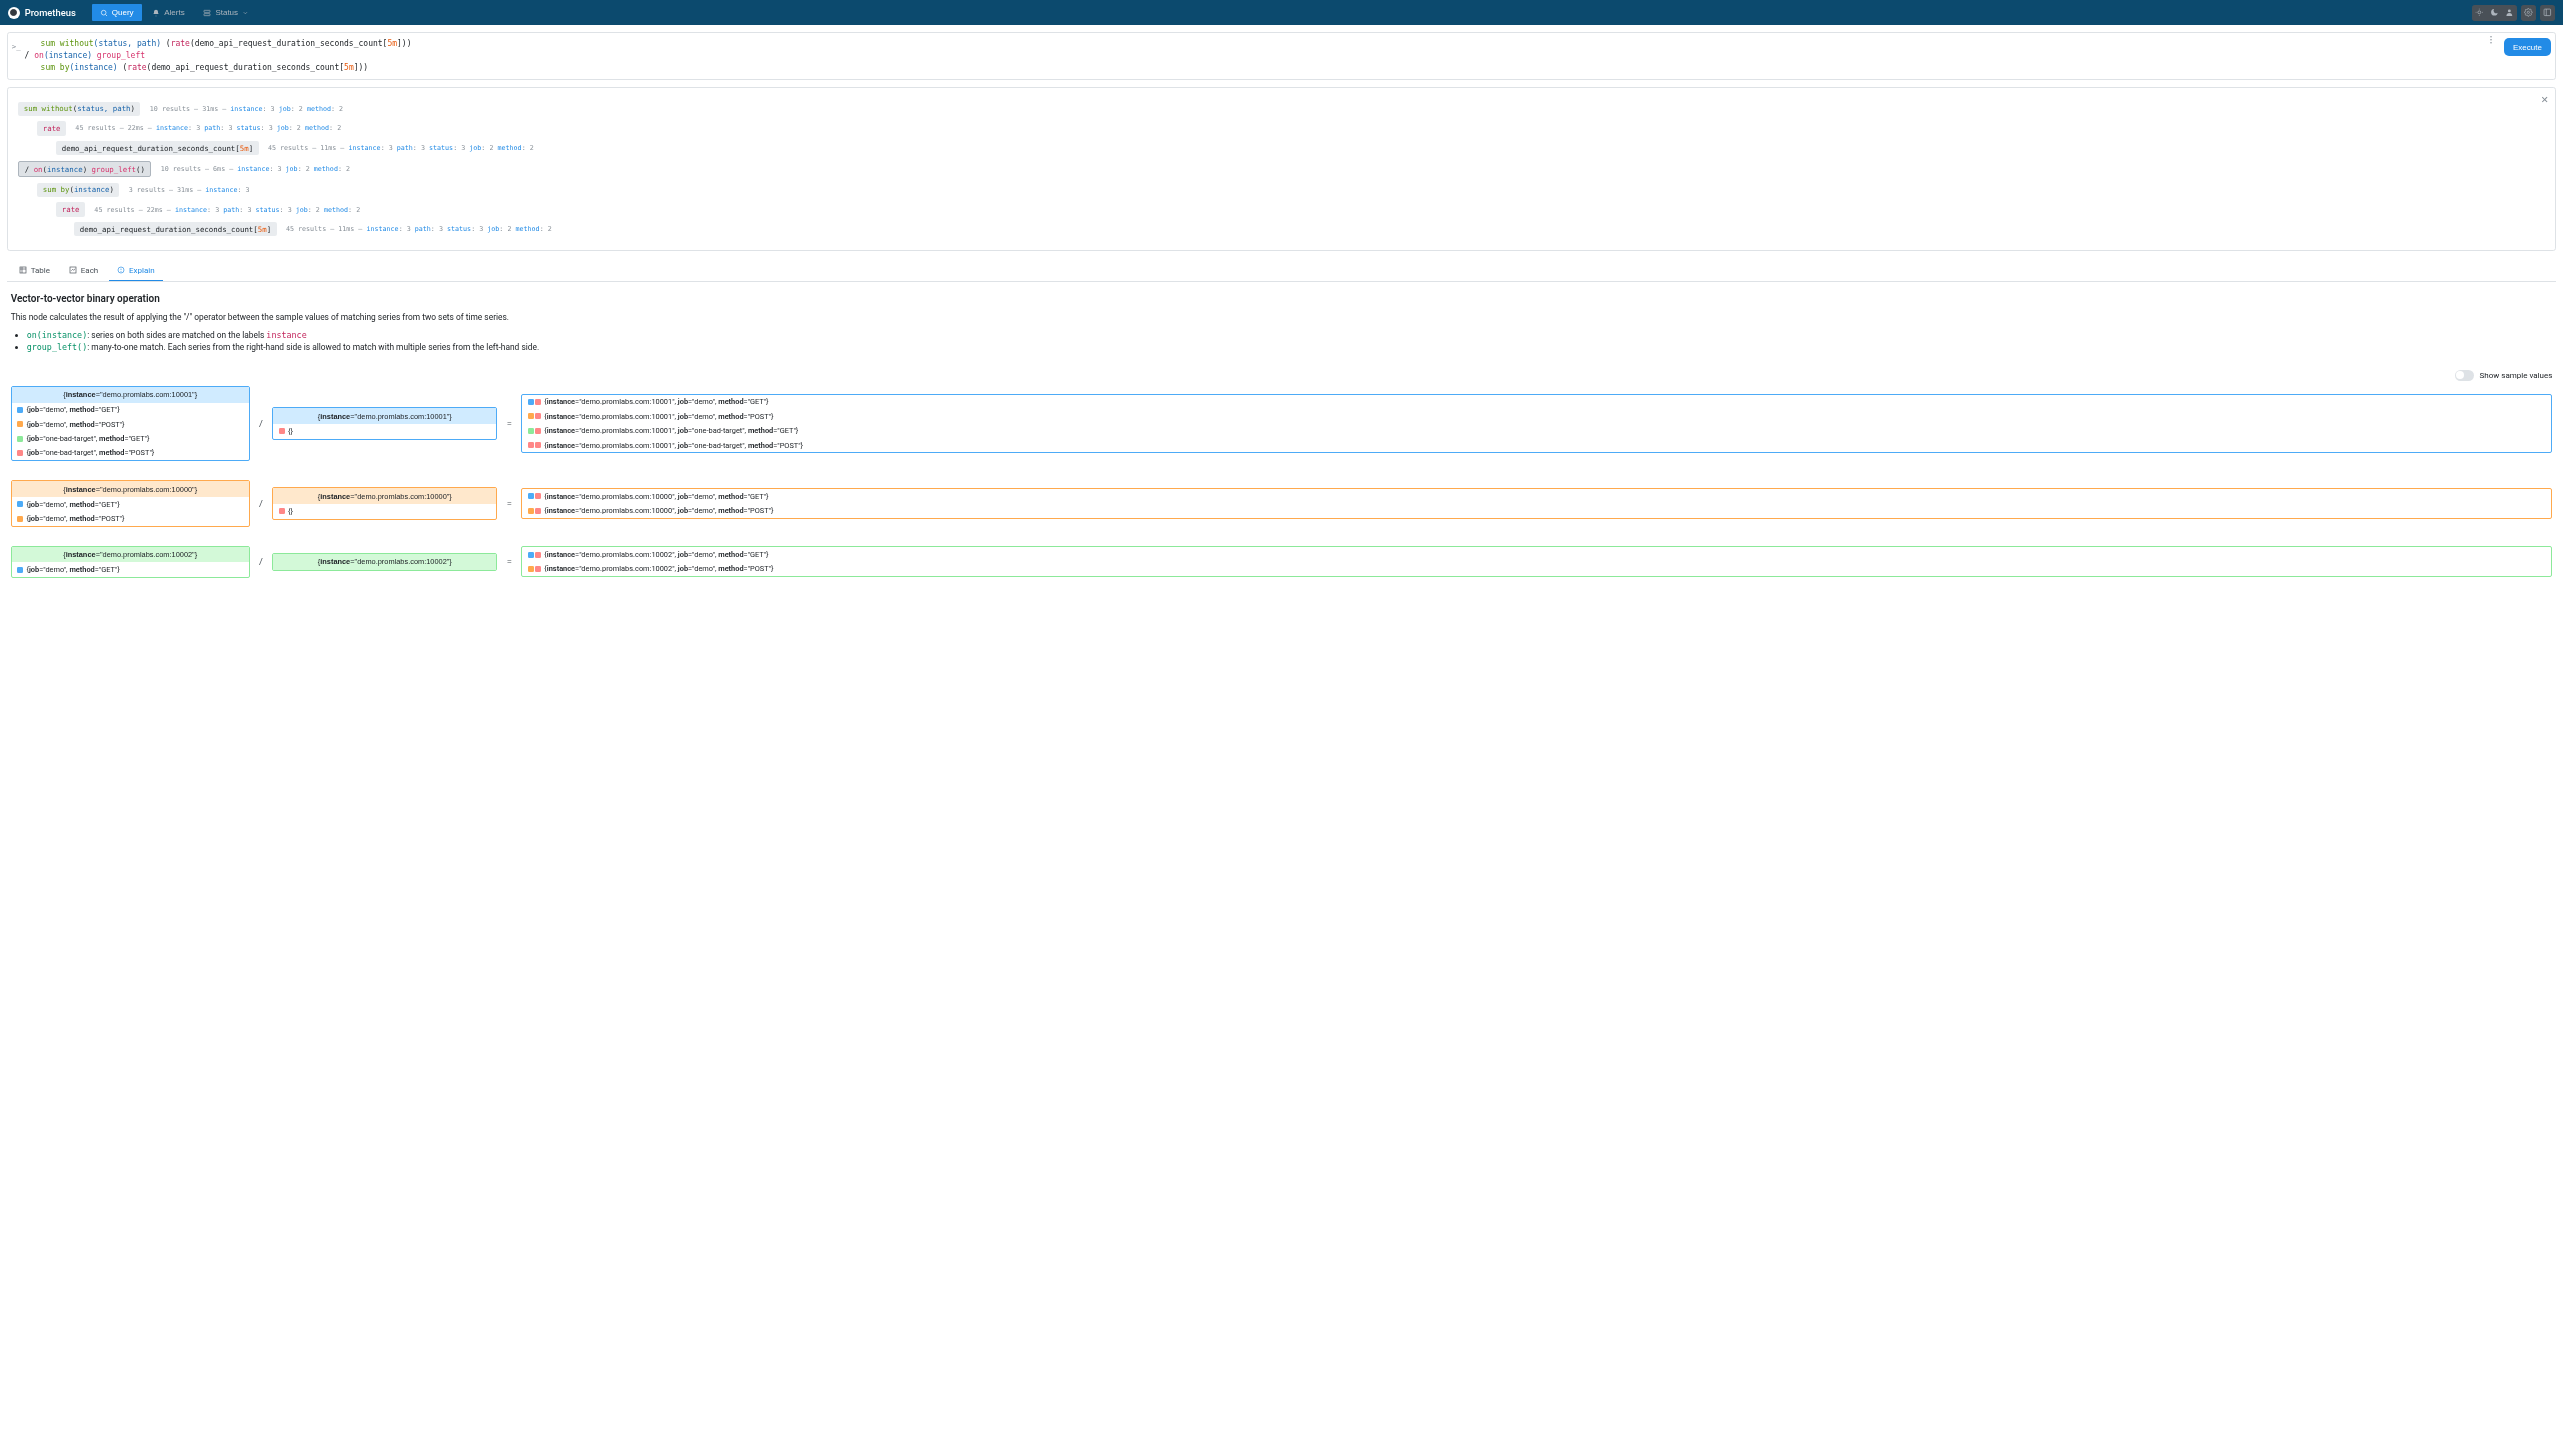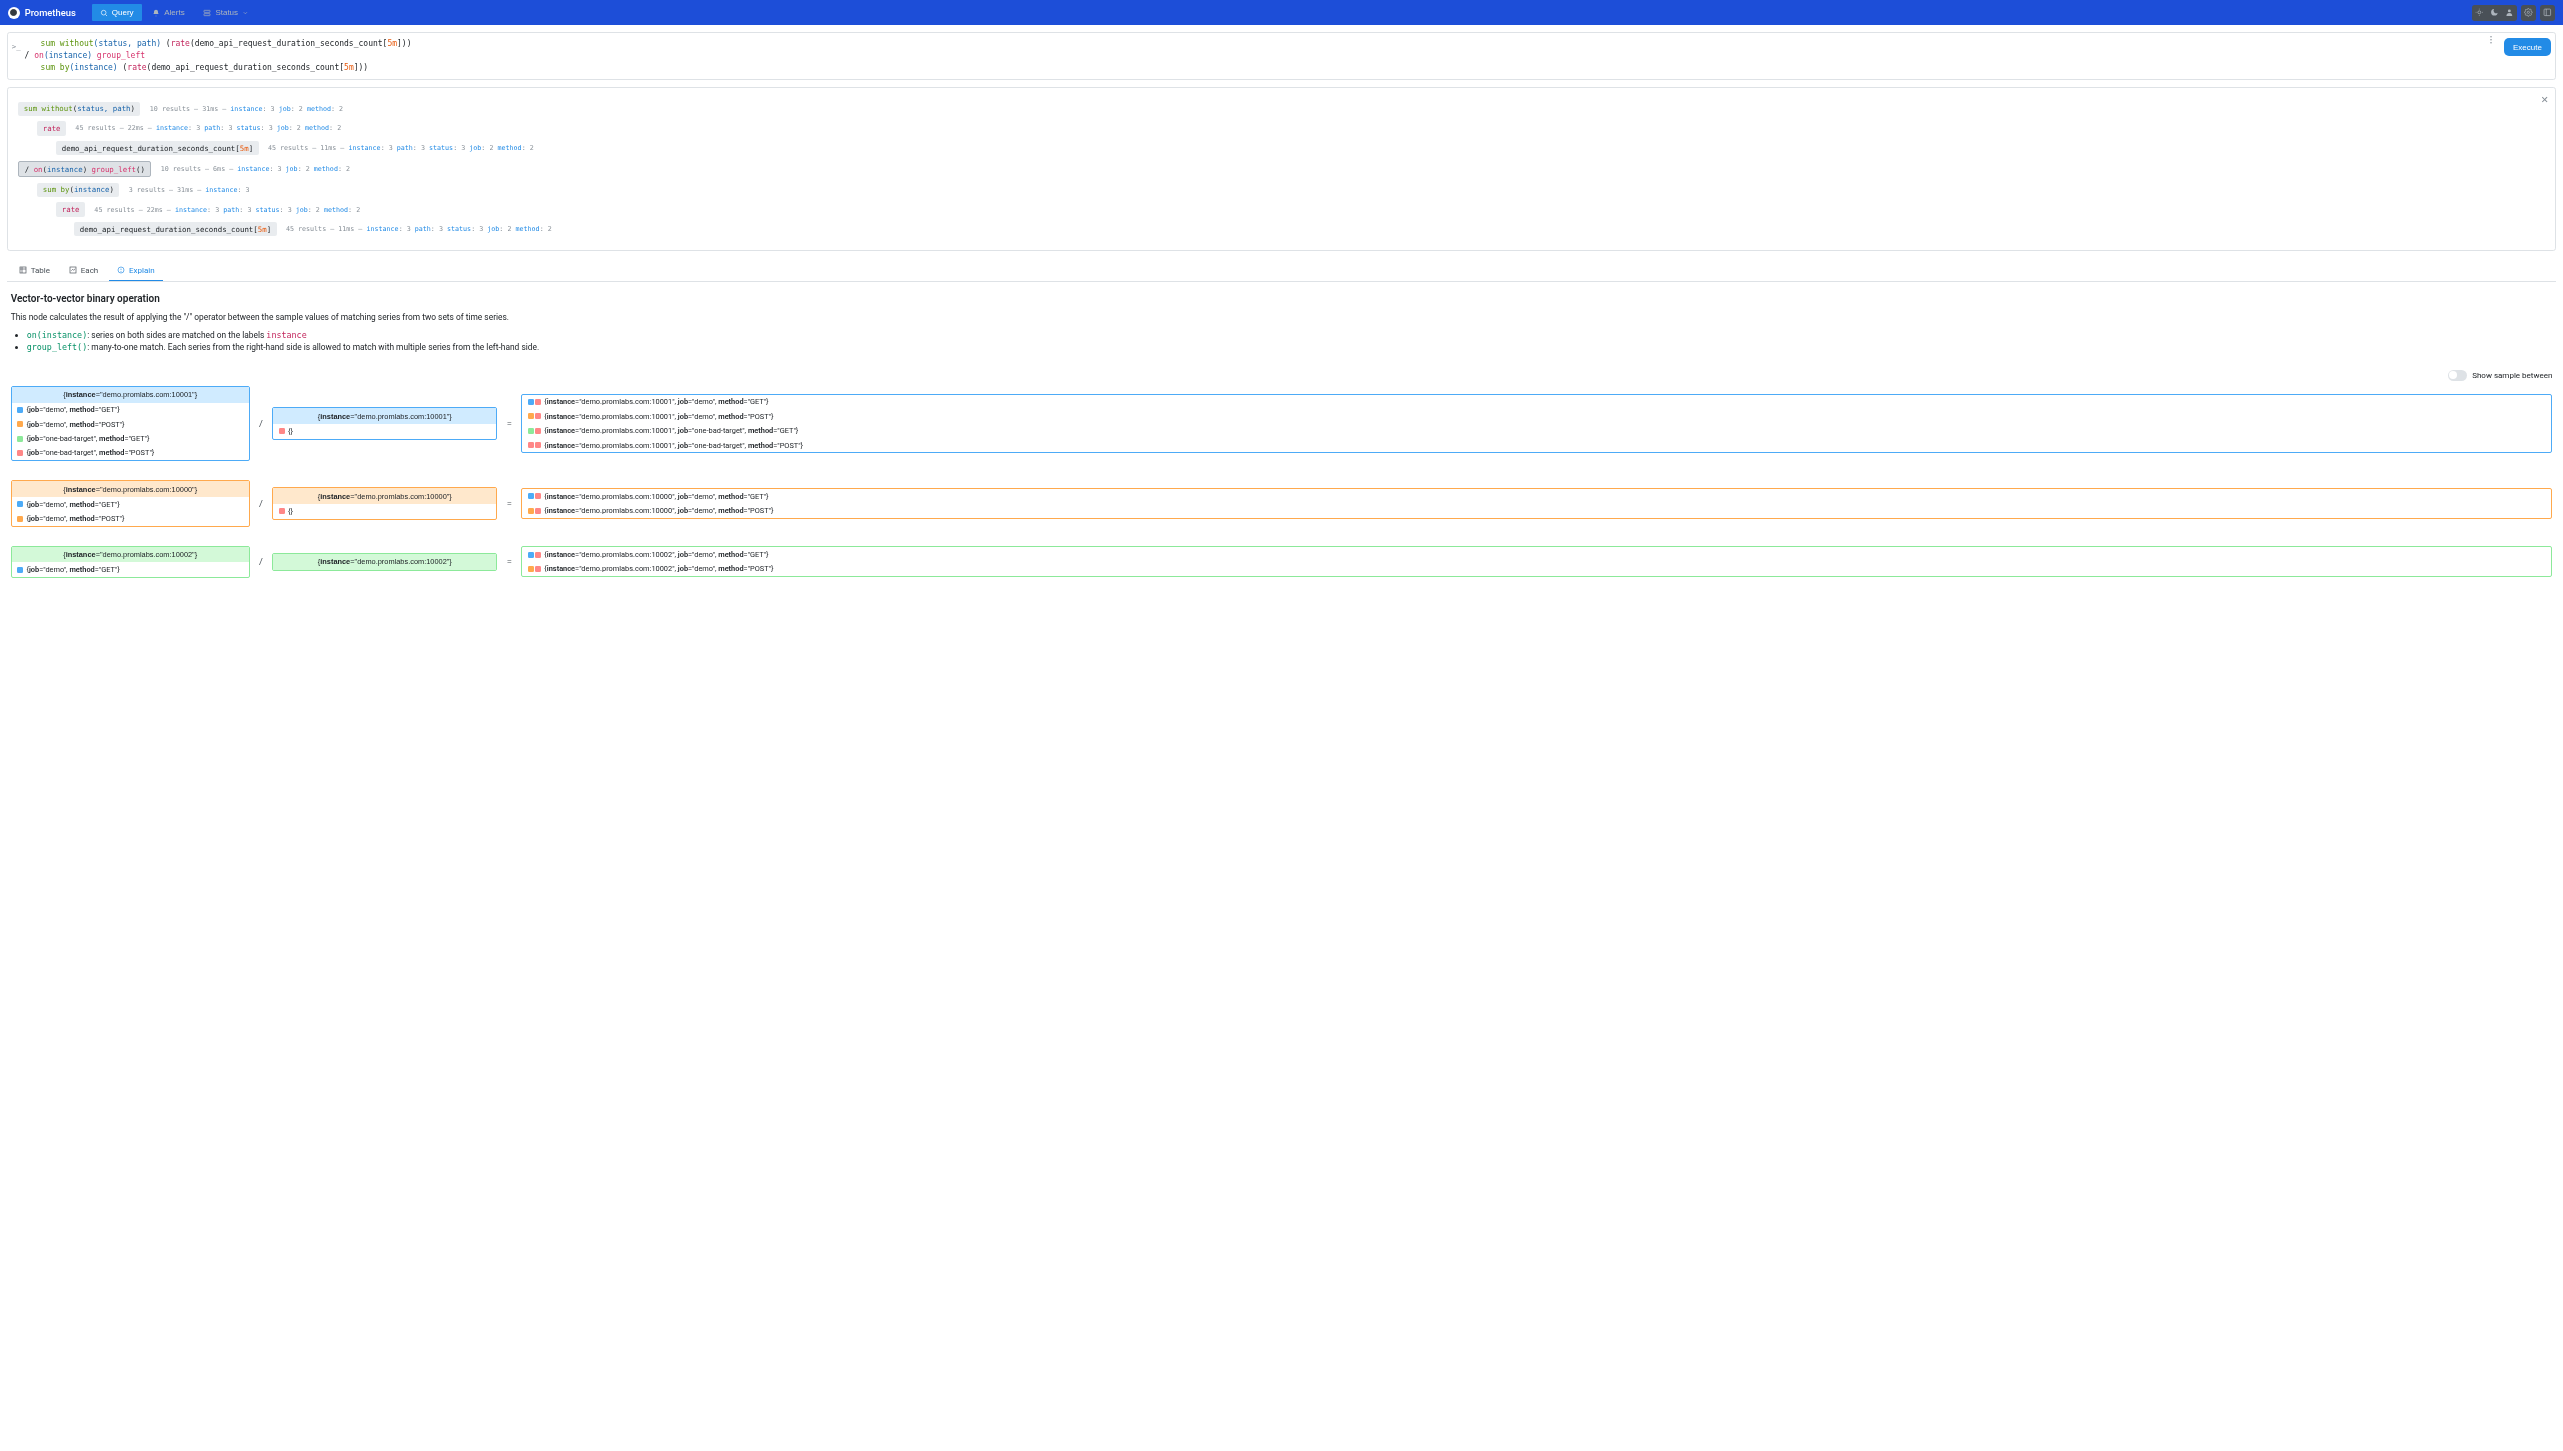--- a/index.html
+++ b/index.html
@@ -1,17 +1,17 @@
 <!DOCTYPE html>
 <html style="font-size:10.7px"><head>
 <meta charset="utf-8">
 <style>
 * { box-sizing: border-box; margin: 0; padding: 0; }
 body { font-family: -apple-system, BlinkMacSystemFont, "Segoe UI", Roboto, sans-serif; font-size: 8.7px; color: #212529; background: #fff; }
-.header { background: #1d4ed8; height: 25px; display: flex; align-items: center; padding: 0 8px; }
+.header { background: #0c4a6e; height: 25px; display: flex; align-items: center; padding: 0 8px; }
 .logo { display: flex; align-items: center; gap: 4.7px; margin-right: 16px; }
 .logo-icon { width: 12px; height: 12px; background: #fff; border-radius: 50%; position: relative; }
 .logo-icon::after { content: ''; position: absolute; top: 2px; left: 2px; width: 5.4px; height: 5.4px; background: #343a40; border-radius: 50%; border: 1.3px solid #343a40; }
 .logo-text { color: #fff; font-size: 9.4px; font-weight: 500; }
 .nav { display: flex; align-items: center; gap: 2.7px; }
 .nav-btn { display: flex; align-items: center; gap: 4px; padding: 4px 8px; border-radius: 1px; color: #adb5bd; font-size: 8px; cursor: pointer; border: none; background: transparent; }
 .nav-btn.active { background: #228be6; color: #fff; }
 .nav-icon { width: 8px; height: 8px; }
 .header-right { margin-left: auto; display: flex; gap: 4px; }
 .icon-btn-group { display: flex; background: #495057; border-radius: 2.7px; }
@@ -236,21 +236,21 @@
     <h2>Vector-to-vector binary operation</h2>
     <p>This node calculates the result of applying the "/" operator between the sample values of matching series from two sets of time series.</p>
     <ul>
       <li><span class="code-inline">on(instance)</span><span>: series on both sides are matched on the labels </span><span class="code-label">instance</span></li>
       <li><span class="code-inline">group_left()</span><span>: many-to-one match. Each series from the right-hand side is allowed to match with multiple series from the left-hand side.</span></li>
     </ul>
   </div>
 
   <div class="toggle-row">
     <div class="toggle"></div>
-    <span class="toggle-label">Show sample between</span>
+    <span class="toggle-label">Show sample values</span>
   </div>
 
   <div class="match-groups" id="match-groups">
       <div class="match-group">
         <div class="match-box lhs-col blue">
           <div class="match-header blue">{<span class="lk">instance</span>="demo.promlabs.com:10001"}</div>
           <div class="match-item">
             <span class="swatch blue"></span>
             <span>{<span class="lk">job</span>="demo", <span class="lk">method</span>="GET"}</span>
           </div>

